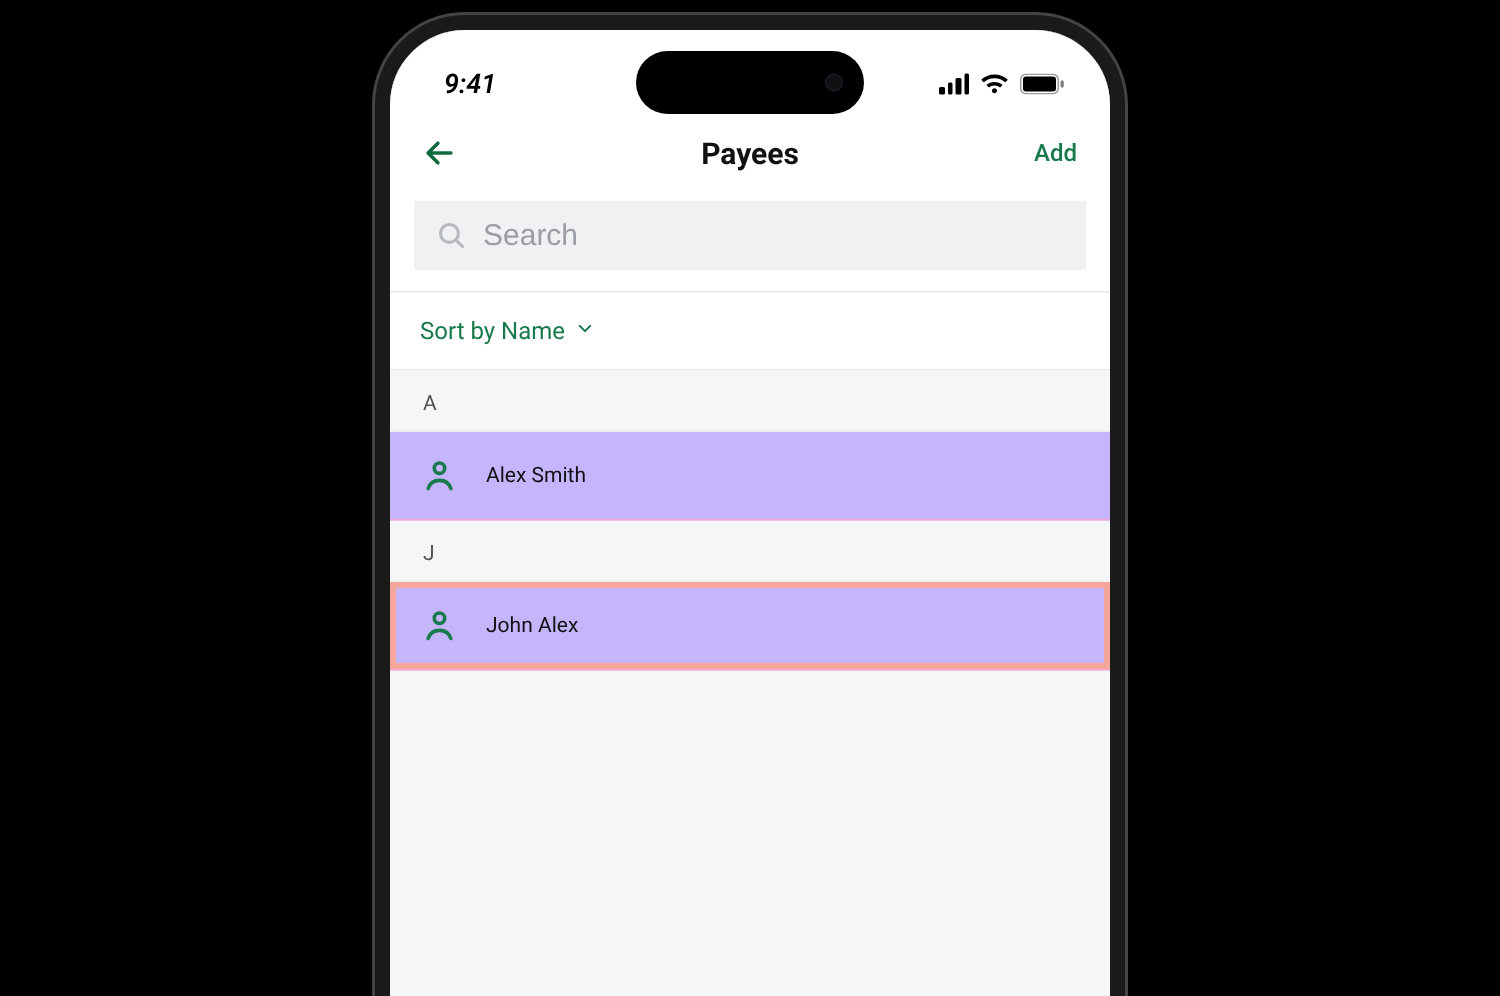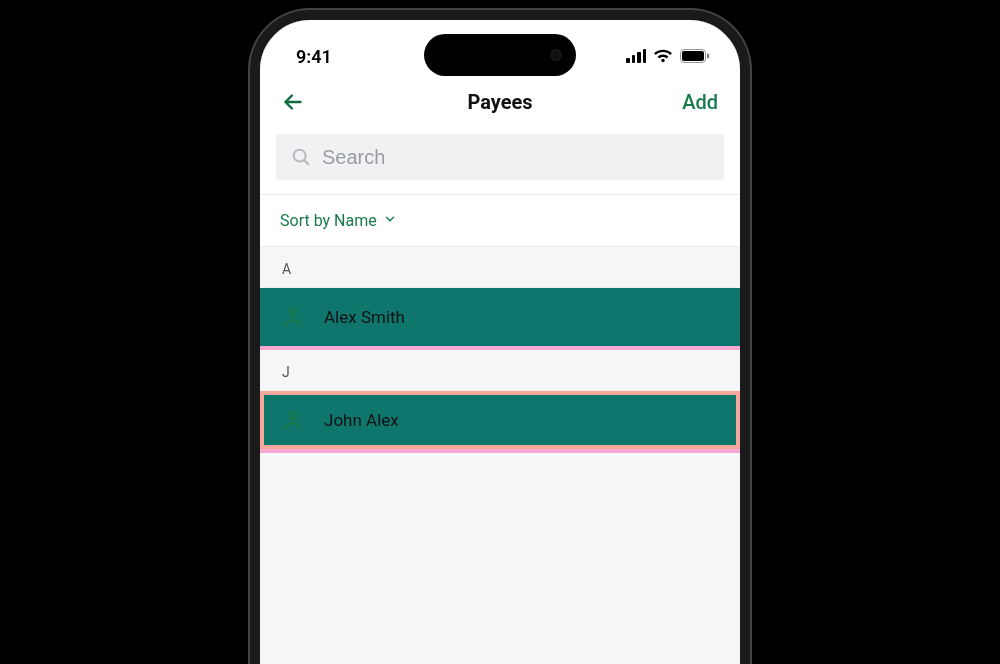--- a/index.html
+++ b/index.html
@@ -84,20 +84,21 @@
   
   .status-bar {
     height: 58px;
     display: flex;
     align-items: center;
     justify-content: space-between;
     padding: 14px 30px 0 36px;
     font-weight: 600;
     font-size: 18px;
     color: #000;
+    font-style: italic;
   }
   .status-right { display: flex; align-items: center; gap: 7px; }
   .signal-icon, .wifi-icon, .battery-icon { display: inline-flex; align-items: flex-end; }
   .signal-icon { gap: 2px; height: 14px; }
   .signal-icon span { width: 3.5px; background:#000; border-radius:1px; }
   .signal-icon span:nth-child(1){height:5px}
   .signal-icon span:nth-child(2){height:8px}
   .signal-icon span:nth-child(3){height:11px}
   .signal-icon span:nth-child(4){height:14px}
   .wifi-icon svg, .battery-icon svg { display:block; }
@@ -119,21 +120,21 @@
     display:flex;align-items:center;justify-content:center;
     color: #0f6b3f;
   }
   .nav-title { font-size: 20px; font-weight: 700; color:#111;text-align:right; }
   .nav-add {
     position: absolute;
     right: 22px;
     top: 50%;
     transform: translateY(-50%);
     color: #187a4b;
-    font-size: 20px;
+    font-size: 16px;
     font-weight: 500;
   }
 
   
   .search-wrap { padding: 8px 16px 14px; }
   .search-field {
     background: #f0f1f3;
     border-radius: 0;
     height: 46px;
     display: flex;
@@ -166,23 +167,23 @@
   .section-header {
     background:#f5f6f7;
     color:#555;
     font-size:14px;
     padding: 14px 22px 10px;
     border-bottom:1px solid #eceded;
   }
   .list-item {
     display:flex;align-items:center;gap:18px;
     padding: 16px 20px;
-    font-size:17px;color:#111;
-    background:#0f766e;
-    border-bottom:4px solid #f9a8d4;
+    font-size:14px;color:#111;
+    background:#c4b5fd;
+    border-bottom:1px solid #f9a8d4;
     position:relative;
   }
   .person-icon { width:26px;height:26px;color:#187a4b; flex-shrink:0;}
   .highlight {
     box-shadow: 0 0 0 4px #f4a79a inset;
   }
   .highlight::before{
     content:"";
     position:absolute;
     inset:0;

